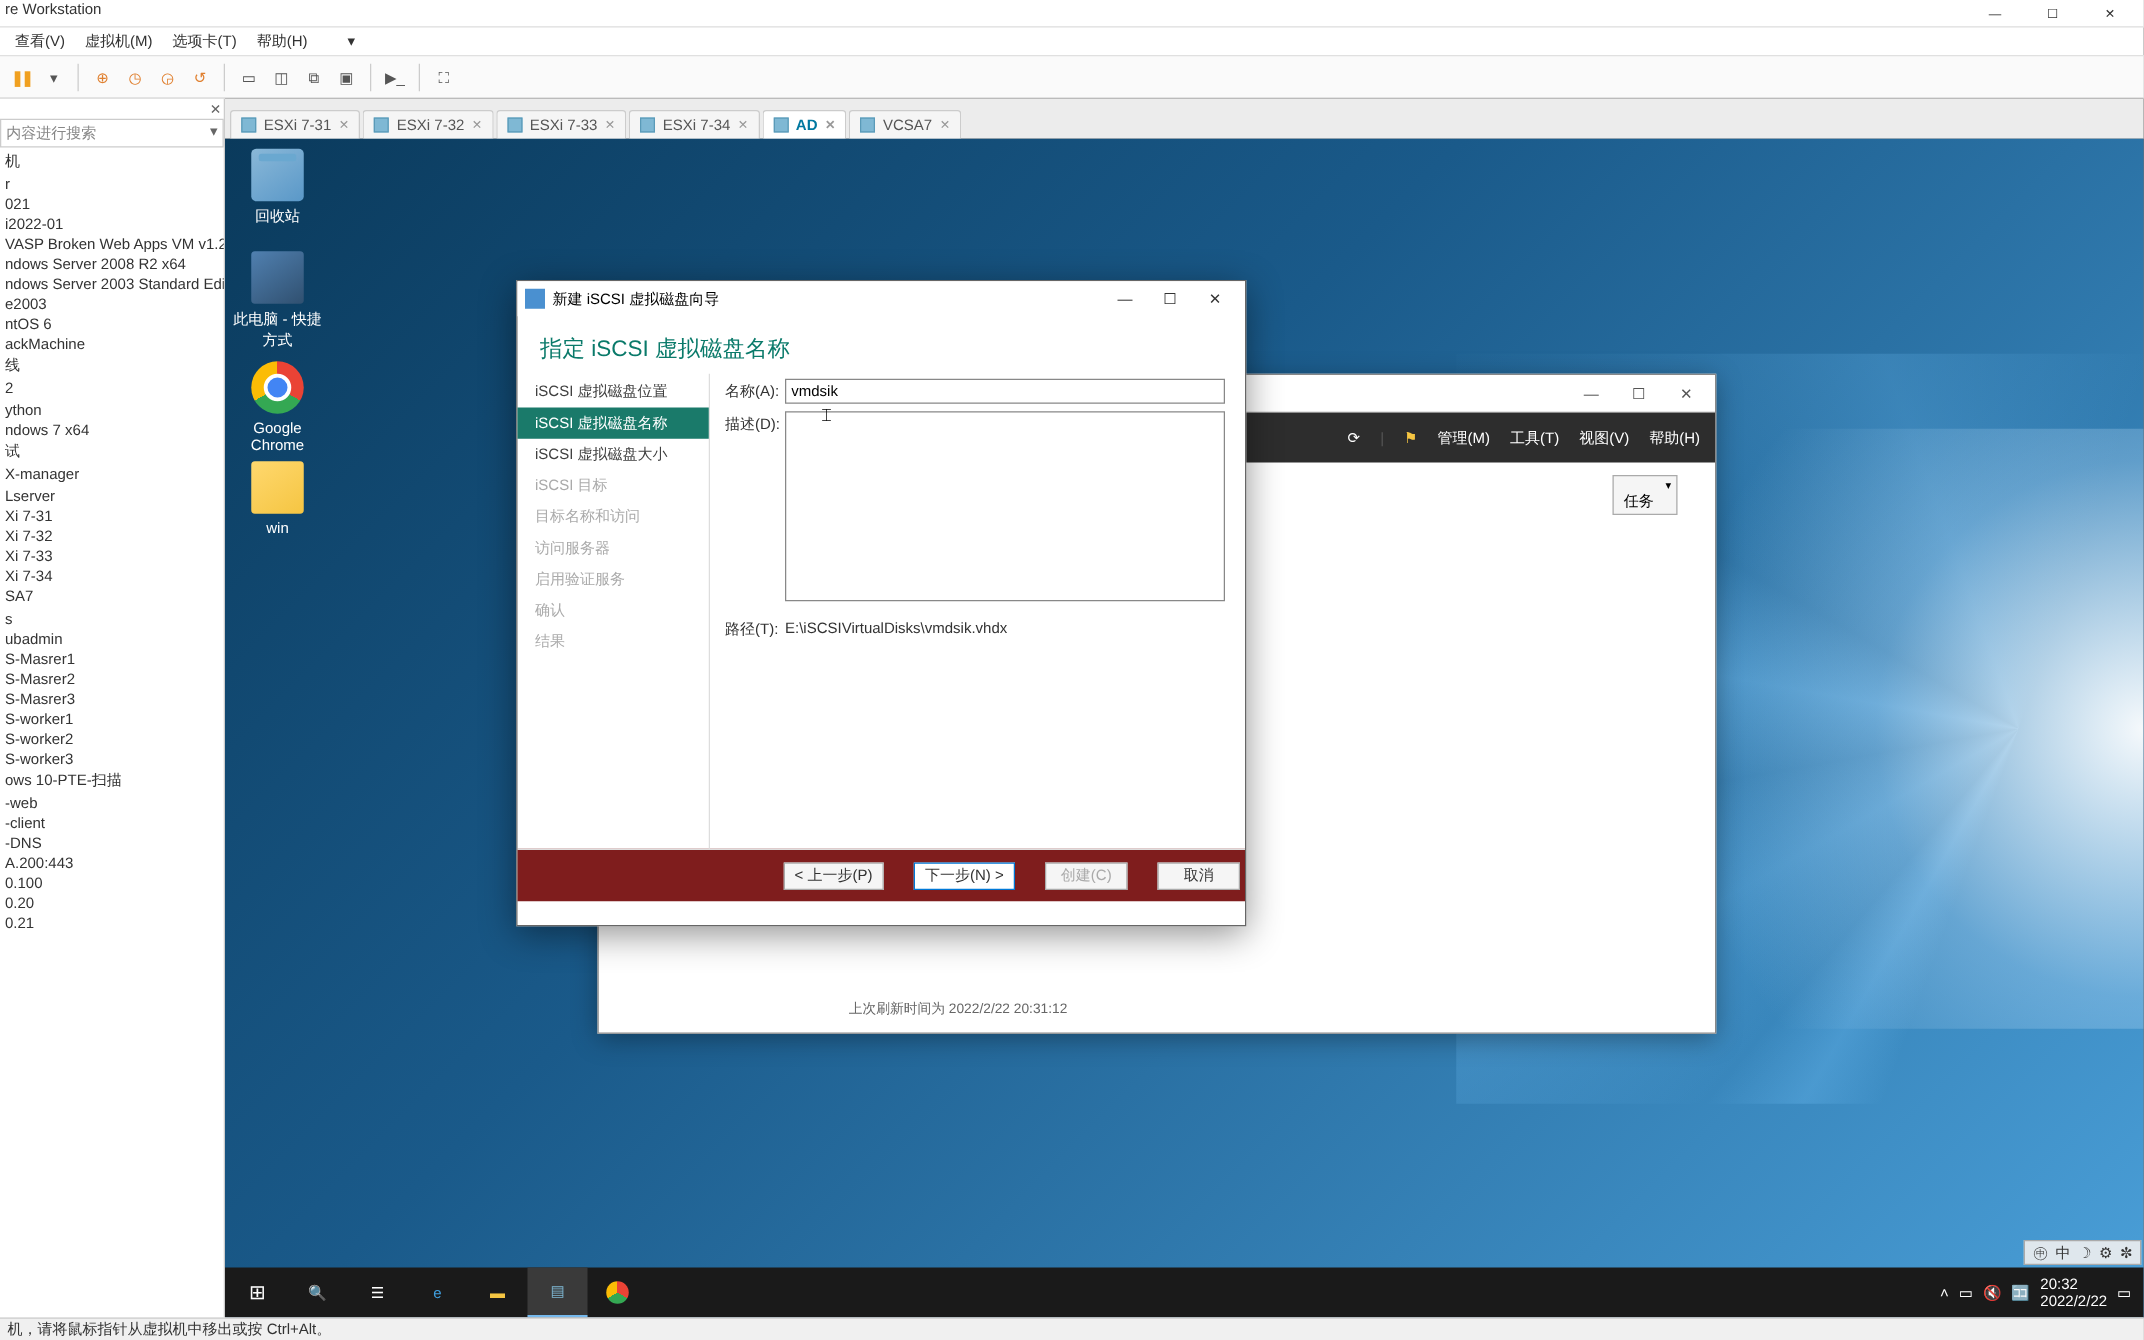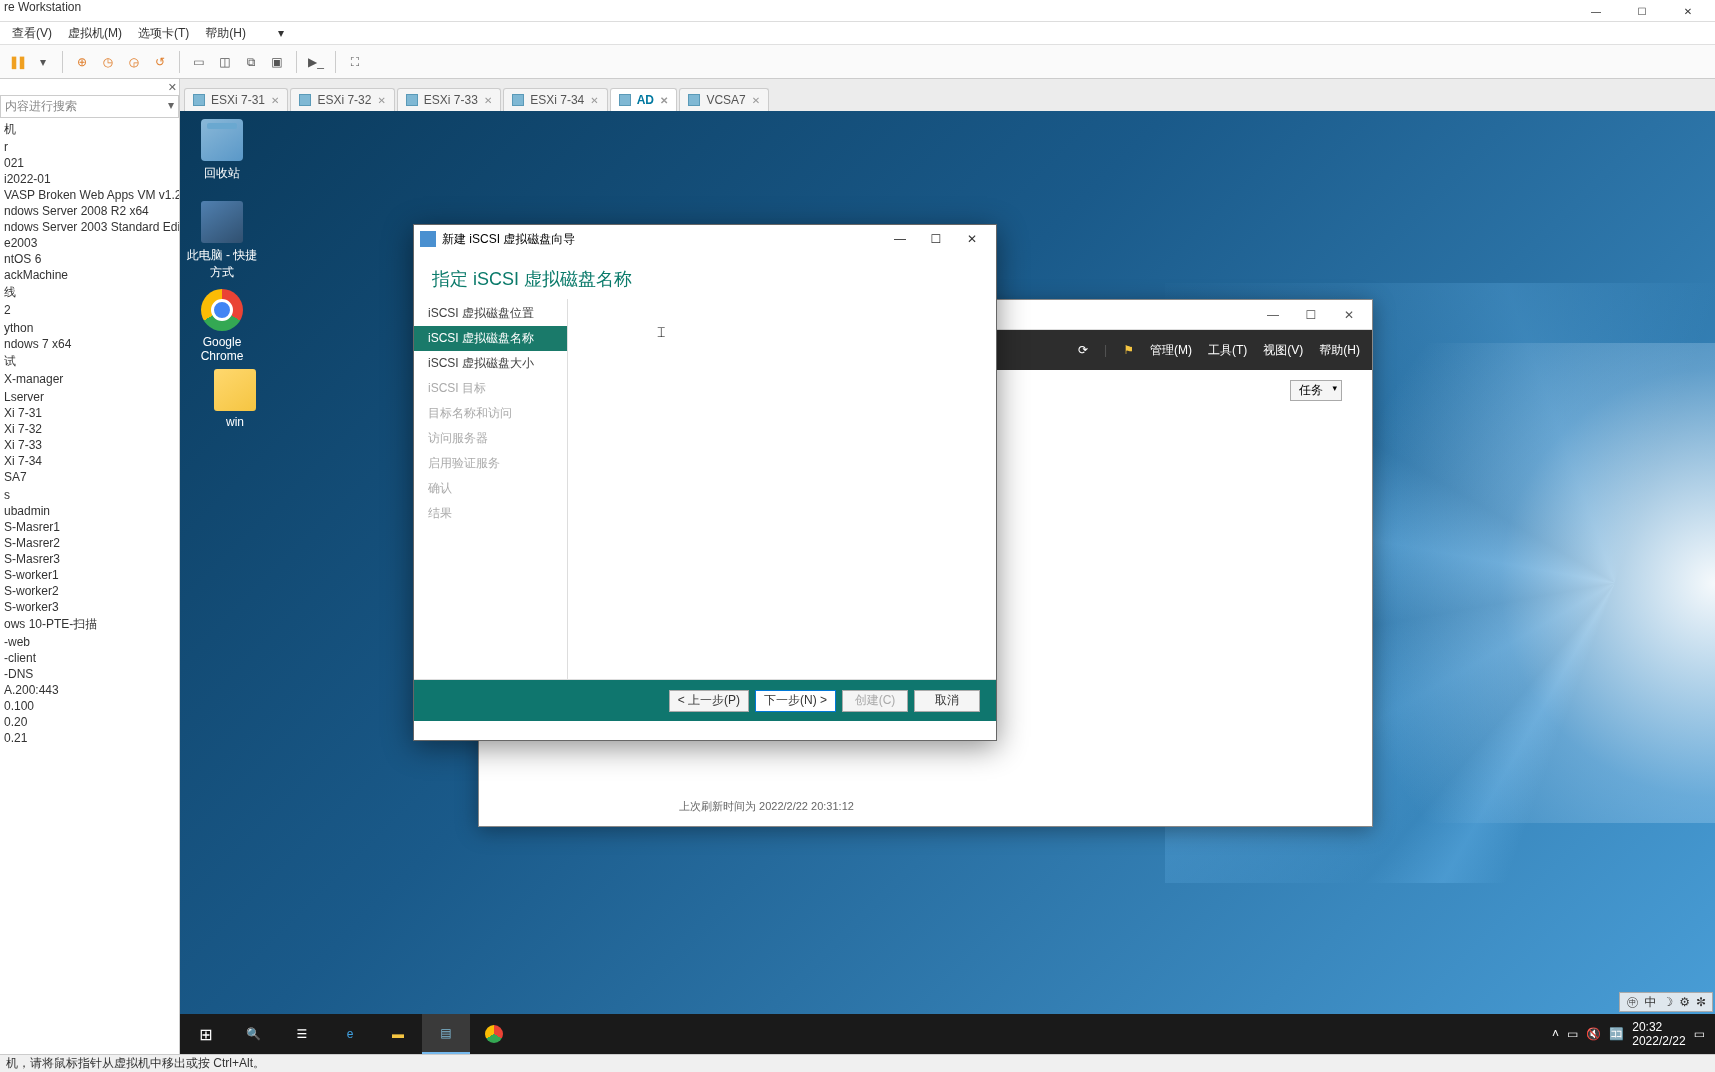--- a/index.html
+++ b/index.html
@@ -37,42 +37,42 @@
 .chrome{border-radius:50%;background:conic-gradient(#ea4335 0 120deg,#34a853 120deg 240deg,#fbbc05 240deg 360deg);position:relative}
 .chrome::after{content:"";position:absolute;inset:10px;background:#4285f4;border-radius:50%;border:3px solid #fff}
 .folder{background:linear-gradient(145deg,#ffd86e,#f5c542);border-radius:3px}
 .bg-window{position:absolute;left:298px;top:188px;width:895px;height:528px;background:#fff;border:1px solid #888;box-shadow:0 4px 20px rgba(0,0,0,.35)}
 .bg-win-title{height:30px;background:#fff;border-bottom:1px solid #ddd;display:flex;align-items:center;justify-content:flex-end;padding:0 4px;gap:0}
 .bg-win-title .wc{width:38px;height:28px;display:flex;align-items:center;justify-content:center;color:#555}
 .bg-toolbar{height:40px;background:#2d2d2d;display:flex;align-items:center;justify-content:flex-end;padding:0 12px;gap:16px;color:#fff}
 .bg-toolbar .item{display:flex;align-items:center;gap:4px}
 .bg-toolbar .flag{color:#f5c542}
 .bg-body{padding:12px 24px;position:relative;height:calc(100% - 70px)}
-.bg-tasks{position:absolute;right:30px;top:10px;border:1px solid #aaa;padding:1px 18px 1px 8px;background:#f5f5f5;cursor:default}
+.bg-tasks{position:absolute;right:30px;top:10px;border:1px solid #aaa;padding:12px 18px 1px 8px;background:#f5f5f5;cursor:default}
 .bg-tasks::after{content:"▾";position:absolute;right:4px;top:2px;font-size:9px}
 .bg-link{color:#1a7fb8;margin-top:68px;margin-left:400px}
 .bg-refresh{position:absolute;left:200px;bottom:12px;color:#666;font-size:11px}
 .dialog{position:absolute;left:233px;top:113px;width:584px;height:517px;background:#fff;border:1px solid #666;box-shadow:0 6px 28px rgba(0,0,0,.45);z-index:100}
 .dlg-title{height:28px;display:flex;align-items:center;padding:0 6px;background:#fff}
 .dlg-title .ico{width:16px;height:16px;background:#4a90d0;margin-right:6px}
 .dlg-title .spacer{flex:1}
 .dlg-title .wc{width:36px;height:24px;display:flex;align-items:center;justify-content:center;color:#333;font-family:Arial}
 .dlg-header{padding:14px 18px 8px;color:#0a7a6a;font-size:18px;font-weight:400}
 .dlg-body{display:flex;height:380px}
 .dlg-nav{width:154px;border-right:1px solid #ddd;padding-top:2px}
 .dlg-nav div{padding:4px 14px;color:#404040}
 .dlg-nav div.active{background:#1a7a6a;color:#fff}
 .dlg-nav div.disabled{color:#aaa}
 .dlg-form{flex:1;padding:4px 16px 0 12px}
 .dlg-row{display:flex;margin-bottom:6px;align-items:flex-start}
 .dlg-row label{width:48px;padding-top:2px;text-align:left;color:#333}
 .dlg-row input[type=text]{flex:1;border:1px solid #888;padding:2px 4px;height:20px}
 .dlg-row textarea{flex:1;border:1px solid #888;height:152px;padding:2px 4px;resize:none}
 .dlg-row .path{flex:1;padding-top:2px;color:#333}
-.dlg-buttons{height:42px;border-top:1px solid #ddd;background:#0f766e;display:flex;align-items:center;justify-content:flex-end;padding:0 16px;gap:6px}
+.dlg-buttons{height:42px;border-top:1px solid #ddd;background:#7f1d1d;display:flex;align-items:center;justify-content:flex-end;padding:0 4px;gap:24px}
 .dlg-buttons button{min-width:66px;height:22px;border:1px solid #aaa;background:#f5f5f5;padding:0 8px;color:#333}
 .dlg-buttons button.default{border:1px solid #0078d7;background:#fff}
 .dlg-buttons button:disabled{color:#aaa}
 .cursor{position:absolute;left:477px;top:213px;font-size:14px;color:#000;z-index:101;pointer-events:none}
 .vm-taskbar{position:absolute;left:0;right:0;bottom:0;height:40px;background:#1a1a1a;display:flex;align-items:center;padding:0 2px}
 .vm-taskbar .task{width:48px;height:40px;display:flex;align-items:center;justify-content:center;color:#fff}
 .vm-taskbar .task.active{background:#3a3a3a;border-bottom:2px solid #76b9ed}
 .vm-taskbar .spacer{flex:1}
 .vm-taskbar .tray{display:flex;align-items:center;gap:8px;color:#fff;padding:0 8px;font-size:11px}
 .vm-taskbar .clock{text-align:left;line-height:1.2}
@@ -211,21 +211,21 @@
         <div>回收站</div>
       </div>
       <div class="desk-icon" style="left:4px;top:90px">
         <div class="ico pc"></div>
         <div>此电脑 - 快捷方式</div>
       </div>
       <div class="desk-icon" style="left:4px;top:178px">
         <div class="ico chrome"></div>
         <div>Google Chrome</div>
       </div>
-      <div class="desk-icon" style="left:17px;top:258px">
+      <div class="desk-icon" style="left:4px;top:258px">
         <div class="ico folder"></div>
         <div>win</div>
       </div>
 
       <div class="bg-window">
         <div class="bg-win-title">
           <div class="wc">—</div>
           <div class="wc">☐</div>
           <div class="wc close">✕</div>
         </div>
@@ -264,20 +264,34 @@
               <div>iSCSI 虚拟磁盘位置</div>
               <div class="active">iSCSI 虚拟磁盘名称</div>
               <div>iSCSI 虚拟磁盘大小</div>
               <div class="disabled">iSCSI 目标</div>
               <div class="disabled">目标名称和访问</div>
               <div class="disabled">访问服务器</div>
               <div class="disabled">启用验证服务</div>
               <div class="disabled">确认</div>
               <div class="disabled">结果</div>
             </div>
+          <div class="dlg-form">
+            <div class="dlg-row">
+              <label>名称(A):</label>
+              <input type="text" value="vmdsik" style="">
+            </div>
+            <div class="dlg-row">
+              <label>描述(D):</label>
+              <textarea value="" style=""></textarea>
+            </div>
+            <div class="dlg-row" style="margin-top:12px">
+              <label>路径(T):</label>
+              <div class="path">E:\iSCSIVirtualDisks\vmdsik.vhdx</div>
+            </div>
+          </div>
         </div>
         <div class="dlg-buttons">
           <button>&lt; 上一步(P)</button>
           <button class="default">下一步(N) &gt;</button>
           <button disabled="">创建(C)</button>
           <button>取消</button>
         </div>
       </div>
       <div class="cursor">⌶</div>
 

